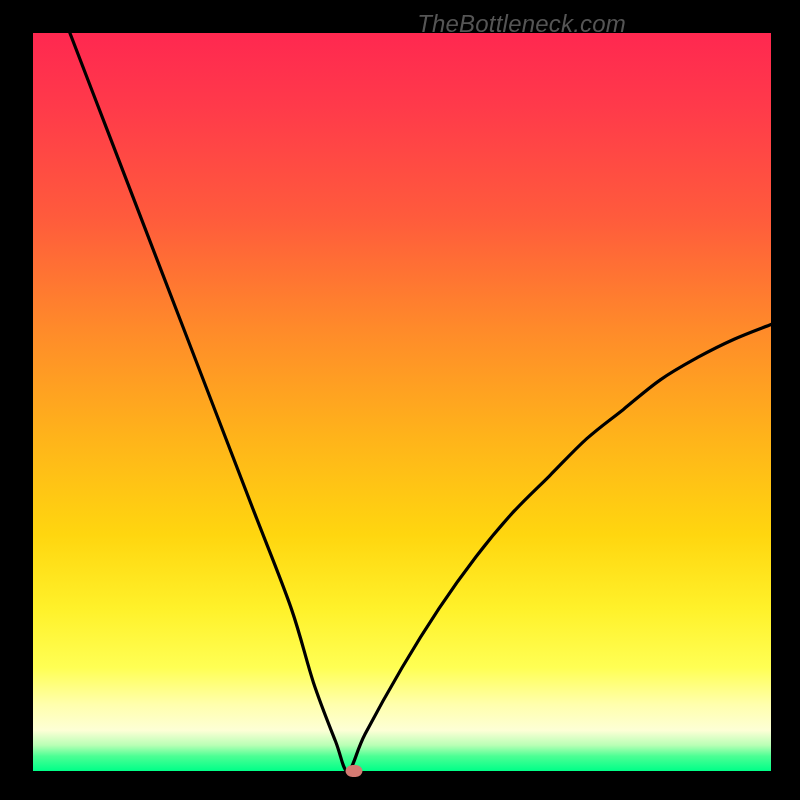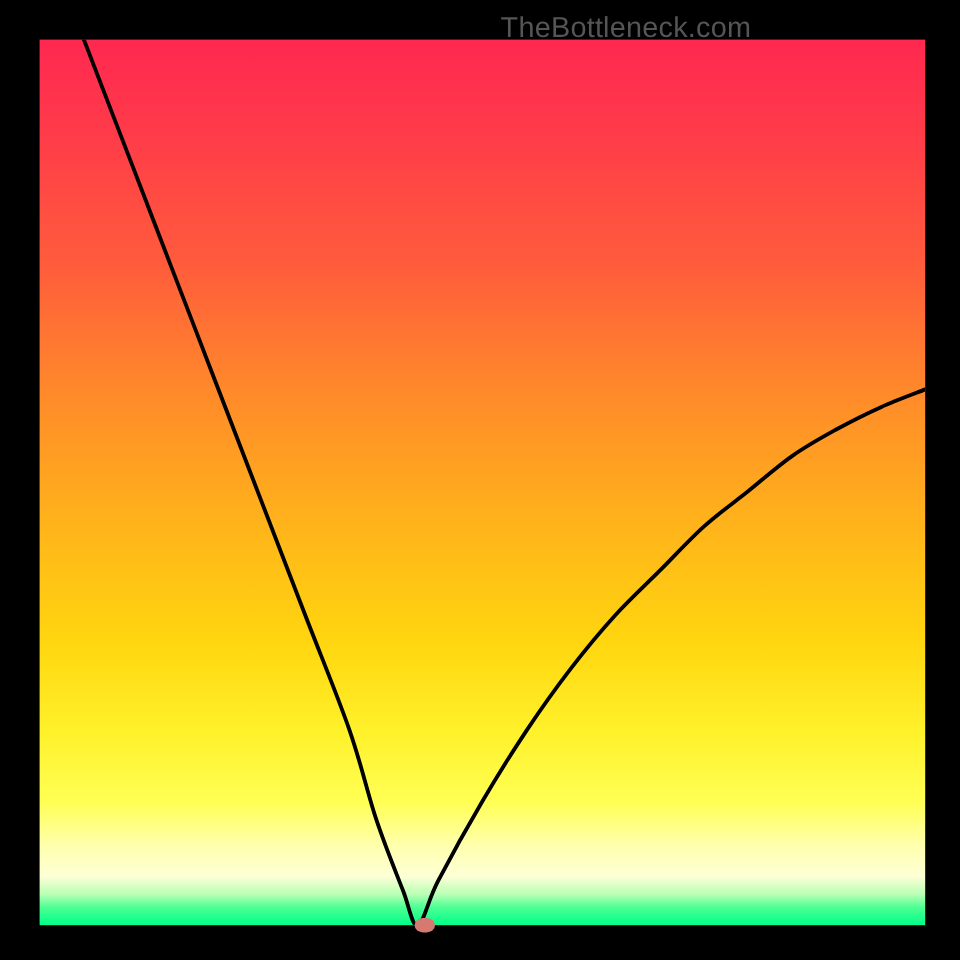--- a/index.html
+++ b/index.html
@@ -8,20 +8,21 @@
     width: 800px;
     height: 800px;
     background: #000;
     overflow: hidden;
     font-family: Arial, Helvetica, sans-serif;
   }
   .chart-wrap {
     position: relative;
     width: 656px;
     height: 800px;
+    font-style: italic;
   }
   .plot-area {
     position: absolute;
     left: 33px;
     top: 33px;
     width: 738px;
     height: 738px;
     background: linear-gradient(
       to bottom,
       #ff2850 0%,

